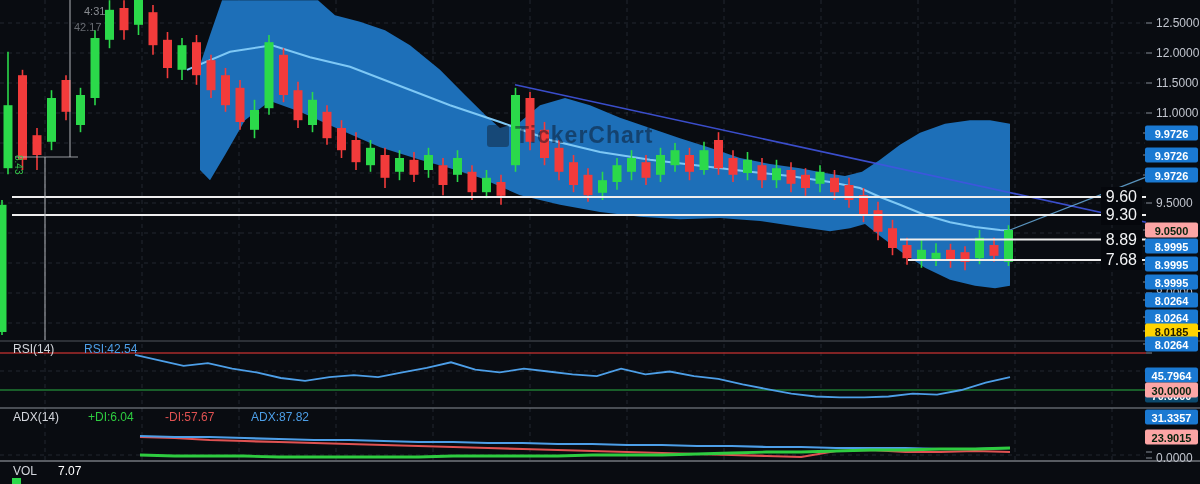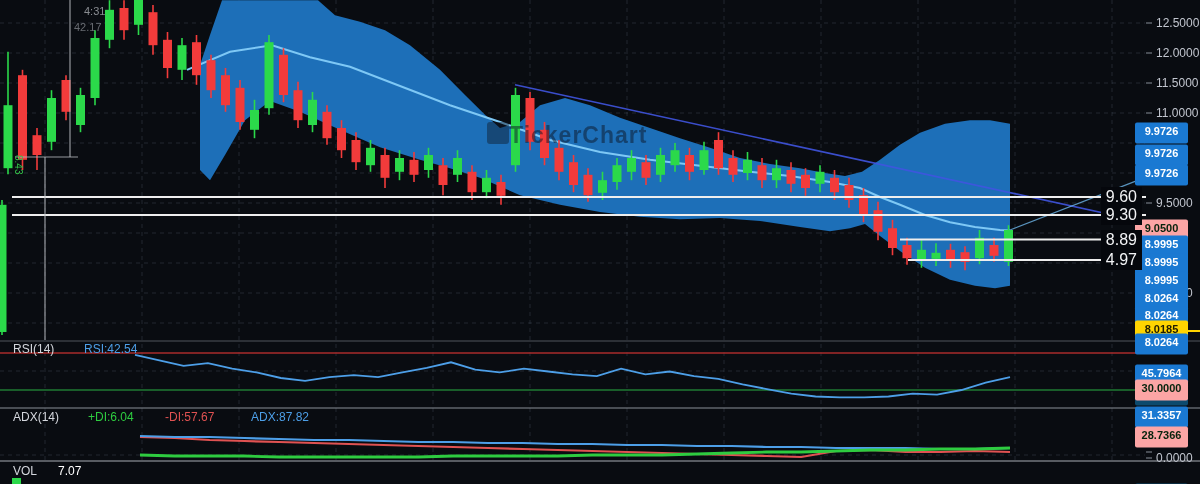--- a/index.html
+++ b/index.html
@@ -3,30 +3,30 @@
 <meta charset="utf-8">
 <style>
   html,body{margin:0;padding:0;background:#05070b;}
   #chart{position:relative;width:1200px;height:484px;background:#090c11;overflow:hidden;
          font-family:"Liberation Sans",sans-serif;}
   #plot{position:absolute;left:0;top:0;}
   .grid{stroke:rgba(125,138,160,0.22);stroke-width:1;stroke-dasharray:4 4;}
   .overlay{position:absolute;left:0;top:0;width:1200px;height:484px;pointer-events:none;}
   .axis-label{position:absolute;left:1156px;transform:translateY(-50%);font-size:12px;
               color:#c2c6cf;white-space:nowrap;font-family:"Liberation Sans",sans-serif;}
-  .badge{position:absolute;right:12px;width:53px;height:21px;line-height:17px;text-align:center;
+  .badge{position:absolute;right:2px;width:53px;height:15px;line-height:17px;text-align:center;
          font-size:11px;border-radius:2px;color:#fff;transform:translateY(-50%);font-weight:bold;}
   .badge.blue{background:#1a79d2;}
   .badge.green{background:#fca5a5;color:#06230d;}
   .badge.red{background:#0c4a6e;margin-top:42px;}
   .badge.yellow{background:#ffd400;color:#201d00;}
   .hline-label{position:absolute;right:58px;transform:translateY(-50%);background:#05070c;
                color:#f2f3f5;font-size:16px;padding:1px 5px;white-space:nowrap;}
   .pane-label{position:absolute;font-size:12px;color:#d4d7dd;white-space:nowrap;}
-  .wm{position:absolute;left:487px;top:122px;display:flex;align-items:flex-start;}
+  .wm{position:absolute;left:487px;top:122px;display:flex;align-items:center;gap:6px;}
   .wm-box{width:22px;height:22px;background:rgba(15,25,40,0.45);border-radius:3px;}
   .wm-text{font-size:23px;font-weight:bold;color:rgba(12,22,38,0.50);letter-spacing:1px;}
   .faint{position:absolute;font-size:11px;color:rgba(205,208,214,0.65);}
   .rot{position:absolute;left:13px;top:155px;writing-mode:vertical-rl;font-size:10px;color:#35c24a;}
 </style>
 </head>
 <body>
 
 <div id="chart">
   <svg id="plot" width="1200" height="484">
@@ -274,34 +274,34 @@
         <div class="badge blue" style="top: 282px;">8.9995</div>
         <div class="badge blue" style="top: 300px;">8.0264</div>
         <div class="badge blue" style="top: 317px;">8.0264</div>
         <div class="badge yellow" style="top: 331px;">8.0185</div>
         <div class="badge blue" style="top: 344px;">8.0264</div>
       </div>
     <div id="hline-labels">
         <div class="hline-label" style="top: 197px;">9.60</div>
         <div class="hline-label" style="top: 215px;">9.30</div>
         <div class="hline-label" style="top: 239.6px;">8.89</div>
-        <div class="hline-label" style="top: 260px;">4.97</div>
+        <div class="hline-label" style="top: 260px;">7.68</div>
       </div>
 
     <div class="pane-label" style="left:13px;top:342px;">RSI(14)</div>
     <div class="pane-label" style="left:84px;top:342px;color:#4d9fe8;">RSI:42.54</div>
     <div class="badge red" style="top:353px;">70.0000</div>
     <div class="badge blue" style="top:375px;">45.7964</div>
     <div class="badge green" style="top:390px;">30.0000</div>
 
     <div class="pane-label" style="left:13px;top:410px;">ADX(14)</div>
     <div class="pane-label" style="left:88px;top:410px;color:#2ecc40;">+DI:6.04</div>
     <div class="pane-label" style="left:165px;top:410px;color:#e05252;text-align:center;">-DI:57.67</div>
     <div class="pane-label" style="left:243px;top:410px;color:#4d9fe8;margin-left:8px;">ADX:87.82</div>
     <div class="badge blue" style="top:417px;">31.3357</div>
-    <div class="badge green" style="top:437px;">28.7366</div>
+    <div class="badge green" style="top:437px;">23.9015</div>
     <div class="badge red" style="top:452px;">21.2850</div>
     <div class="axis-label" style="top:458px;">0.0000</div>
 
     <div class="pane-label" style="left:13px;top:464px;">VOL</div>
     <div class="pane-label" style="left:58px;top:464px;color:#ffffff;">7.07</div>
   </div>
 </div>
 
 </body></html>

